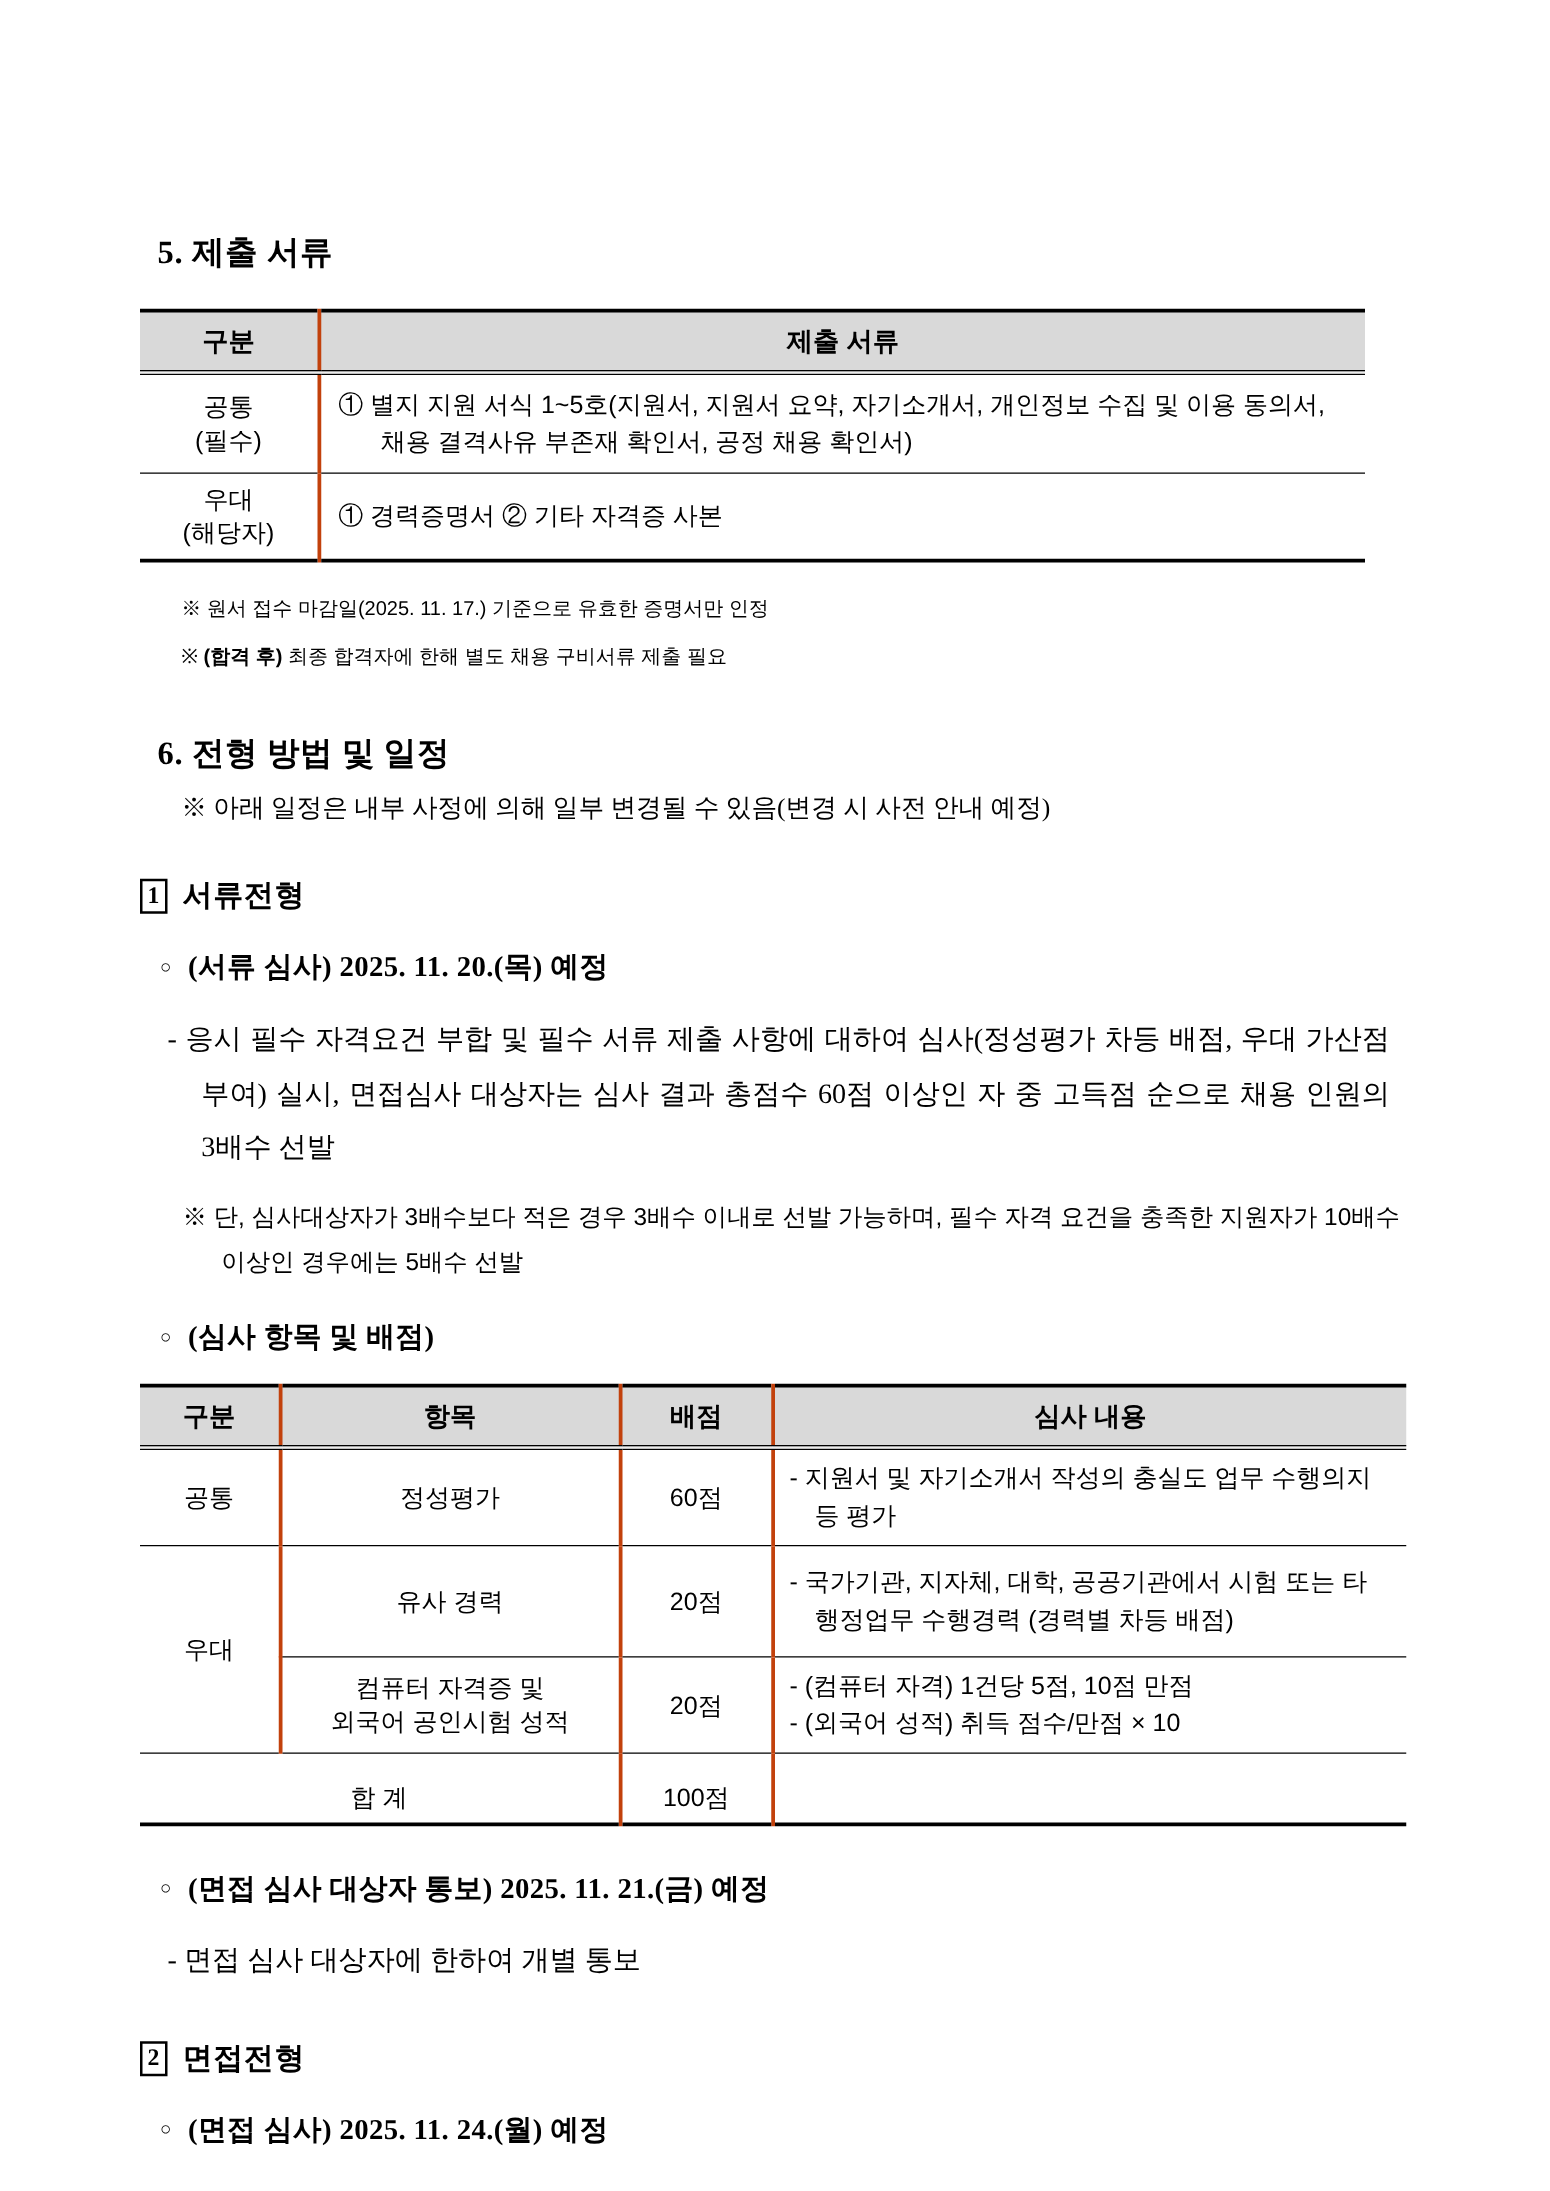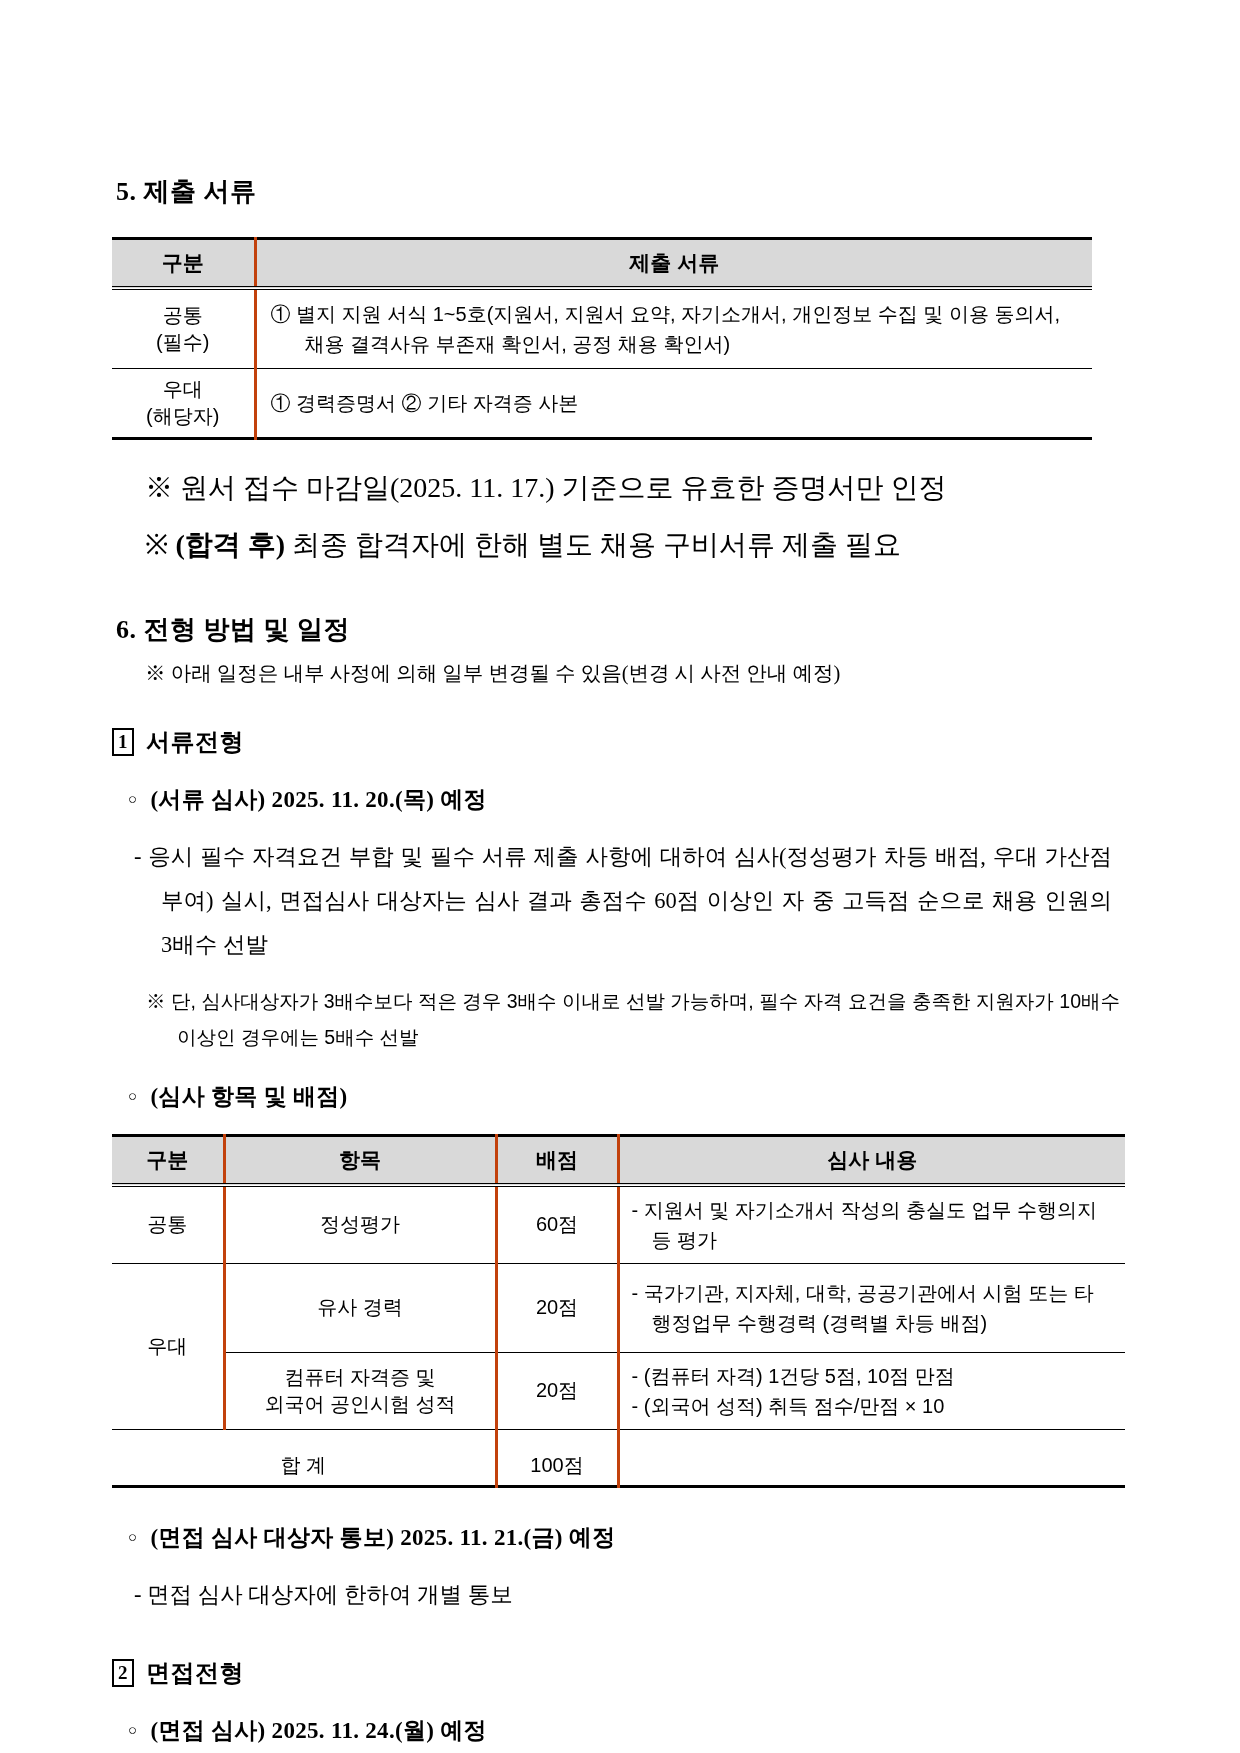--- a/index.html
+++ b/index.html
@@ -12,21 +12,21 @@
     color: #000000;
     padding: 172px 112px 60px 112px;
     font-family: "Liberation Serif", serif;
     word-break: keep-all;
   }
   
   .sec-title {
     font-size: 26px;
     font-weight: bold;
     line-height: 1.2;
-    margin: 4px;
+    margin: 14px;
     letter-spacing: 0.5px;
   }
   .sec-title-6 { margin-top: 48px; font-family: Liberation Serif, serif; }
   .step-line {
     font-size: 24px;
     font-weight: bold;
     margin: 0;
     margin-top: 36px;
     letter-spacing: 0.5px;
   }
@@ -72,21 +72,21 @@
   }
   .d-line-plain { text-align: left; }
   
   .note {
     font-size: 20.5px;
     margin: 0;
     margin-left: 33px;
     margin-top: 13px;
     line-height: 1.55;
   }
-  .note-sans { font-family: Liberation Serif, serif; font-size: 28px; }
+  .note-sans { font-family: Liberation Sans, sans-serif; font-size: 16px; }
   .note-first { margin-top: 26px; }
   .note-serif { font-family: "Liberation Serif", serif; }
   .sub-note {
     font-family: "Liberation Sans", sans-serif;
     font-size: 19.5px;
     line-height: 1.85;
     margin: 0;
     margin-left: 34px;
     margin-top: 16px;
     padding-left: 31px;

